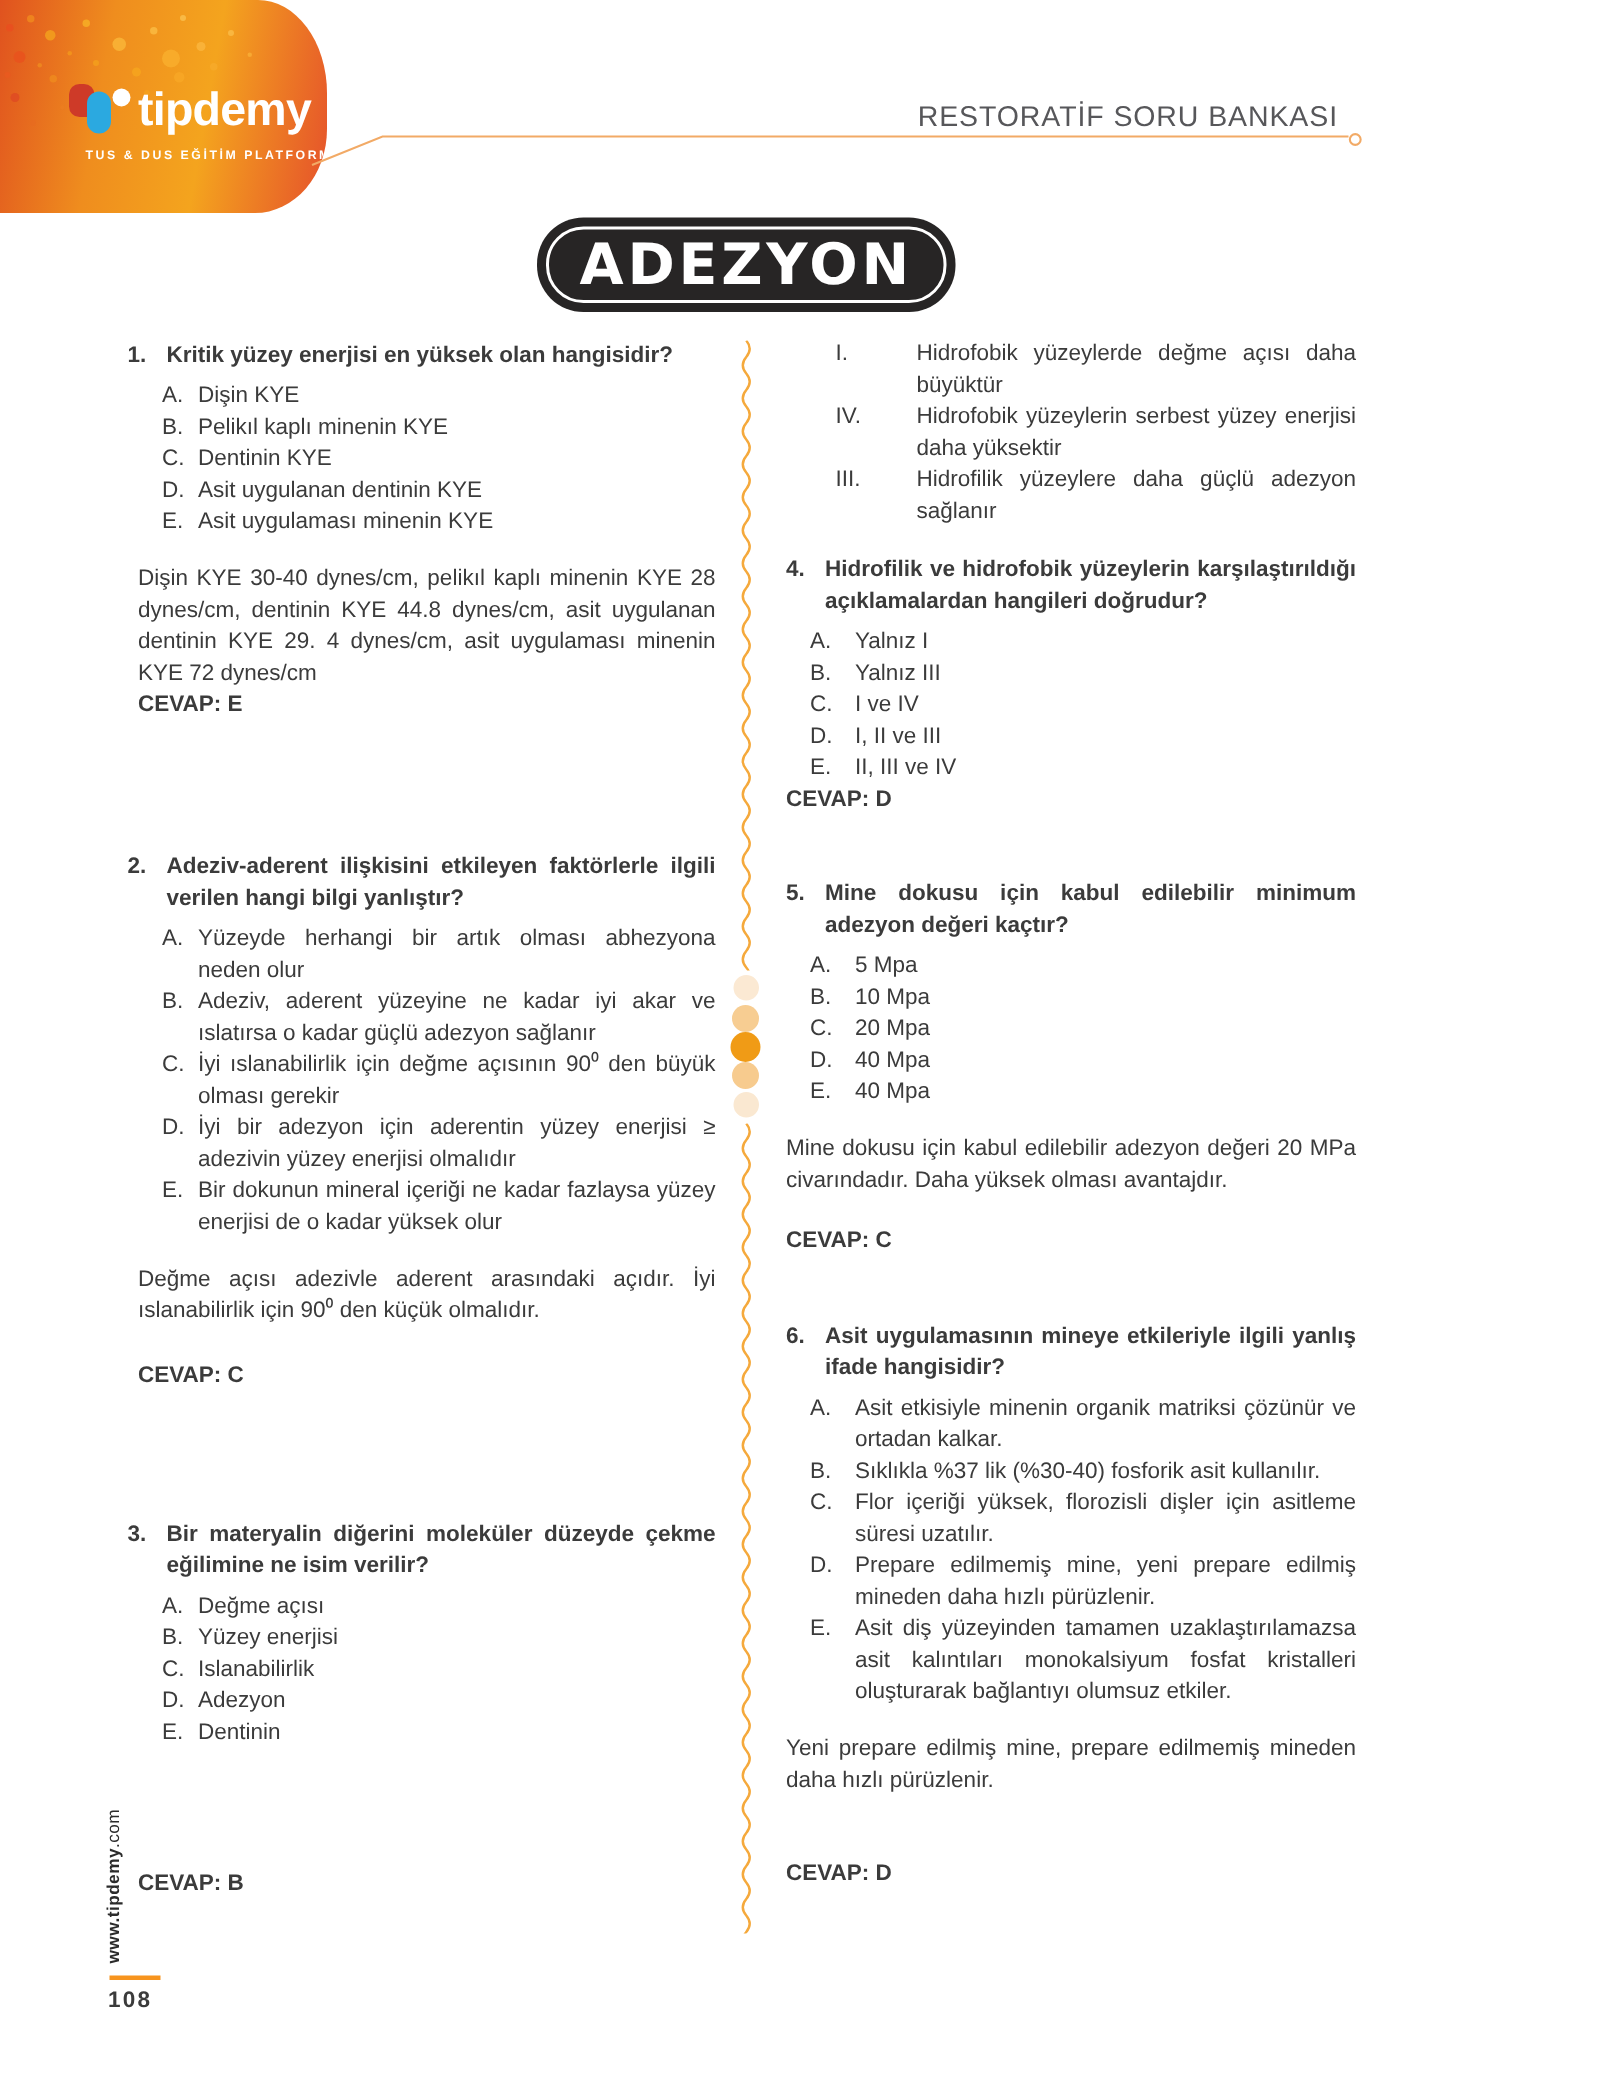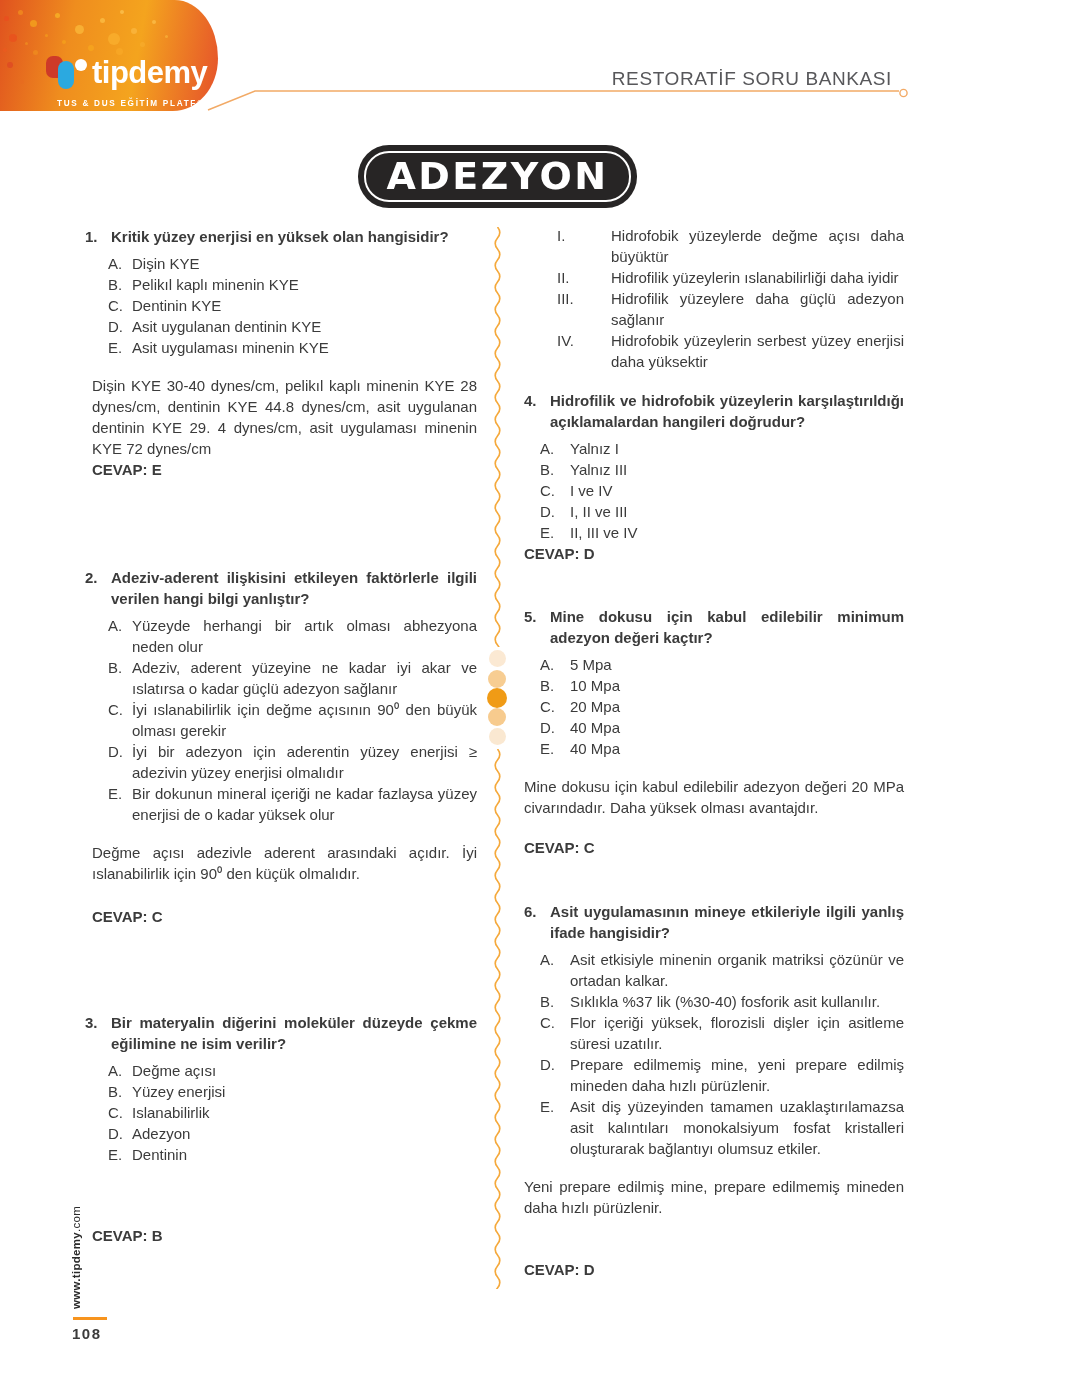--- a/index.html
+++ b/index.html
@@ -2,21 +2,21 @@
 <html><head>
 <meta charset="utf-8">
 <style>
   html,body{margin:0;padding:0;}
   body{
     width:1080px;height:1390px;background:#ffffff;position:relative;overflow:hidden;
     font-family:"Liberation Sans",sans-serif;font-size:15px;line-height:21px;color:#3b3b3b;
   }
   
   .blob{
-    position:absolute;left:0;top:0;width:218px;height:111px;overflow:hidden;
+    position:absolute;left:0;top:0;width:218px;height:142px;overflow:hidden;
     background:linear-gradient(100deg,#E0521F 0%,#EF8D1E 32%,#F4A41E 62%,#E5512B 100%);
     border-radius:0 46px 48px 0 / 0 62px 56px 0;
   }
   .blob .dot{position:absolute;border-radius:50%;}
   .lg-red{position:absolute;left:46px;top:56px;width:17px;height:22px;background:#CE3A28;border-radius:7px 7px 2px 7px;}
   .lg-blue{position:absolute;left:58px;top:61px;width:16px;height:28px;background:#2BA9E0;border-radius:8px;}
   .lg-dot{position:absolute;left:75px;top:59px;width:12px;height:12px;background:#fff;border-radius:50%;}
   .lg-text{position:absolute;left:92px;top:56px;font-size:31px;line-height:34px;font-weight:bold;color:#fff;letter-spacing:-0.5px;}
   .lg-tag{position:absolute;left:57px;top:99px;font-size:8.2px;line-height:10px;font-weight:bold;color:#fff;letter-spacing:1.7px;white-space:nowrap;}
   
@@ -208,43 +208,39 @@
         </div>
       <div class="opt">
           <span class="opt-letter">D.</span>
           <span class="opt-text">Adezyon</span>
         </div>
       <div class="opt">
           <span class="opt-letter">E.</span>
           <span class="opt-text">Dentinin</span>
         </div>
     </div>
-    <div class="cevap" style="margin-top:60px">CEVAP: B</div>
+    <div class="cevap" style="margin-top:80px">CEVAP: B</div>
   </div>
 </div>
 
 <div class="col col-right">
 
   <div class="stmts">
     <div class="stmt">
         <span class="stmt-num">I.</span>
         <span class="stmt-text">Hidrofobik yüzeylerde değme açısı daha büyüktür</span>
       </div>
     <div class="stmt">
-        <span class="stmt-num">II.</span>
-        <span class="stmt-text">Hidrofilik yüzeylerin ıslanabilirliği daha iyidir</span>
+        <span class="stmt-num">IV.</span>
+        <span class="stmt-text">Hidrofobik yüzeylerin serbest yüzey enerjisi daha yüksektir</span>
       </div>
     <div class="stmt">
         <span class="stmt-num">III.</span>
         <span class="stmt-text">Hidrofilik yüzeylere daha güçlü adezyon sağlanır</span>
       </div>
-    <div class="stmt">
-        <span class="stmt-num">IV.</span>
-        <span class="stmt-text">Hidrofobik yüzeylerin serbest yüzey enerjisi daha yüksektir</span>
-      </div>
   </div>
 
   <div style="margin-top:18px">
     <div class="q-head">
       <span class="q-num">4.</span>
       <span class="q-text">Hidrofilik ve hidrofobik yüzeylerin karşılaştırıldığı açıklamalardan hangileri doğrudur?</span>
     </div>
     <div class="options">
       <div class="opt">
           <span class="opt-letter">A.</span>

